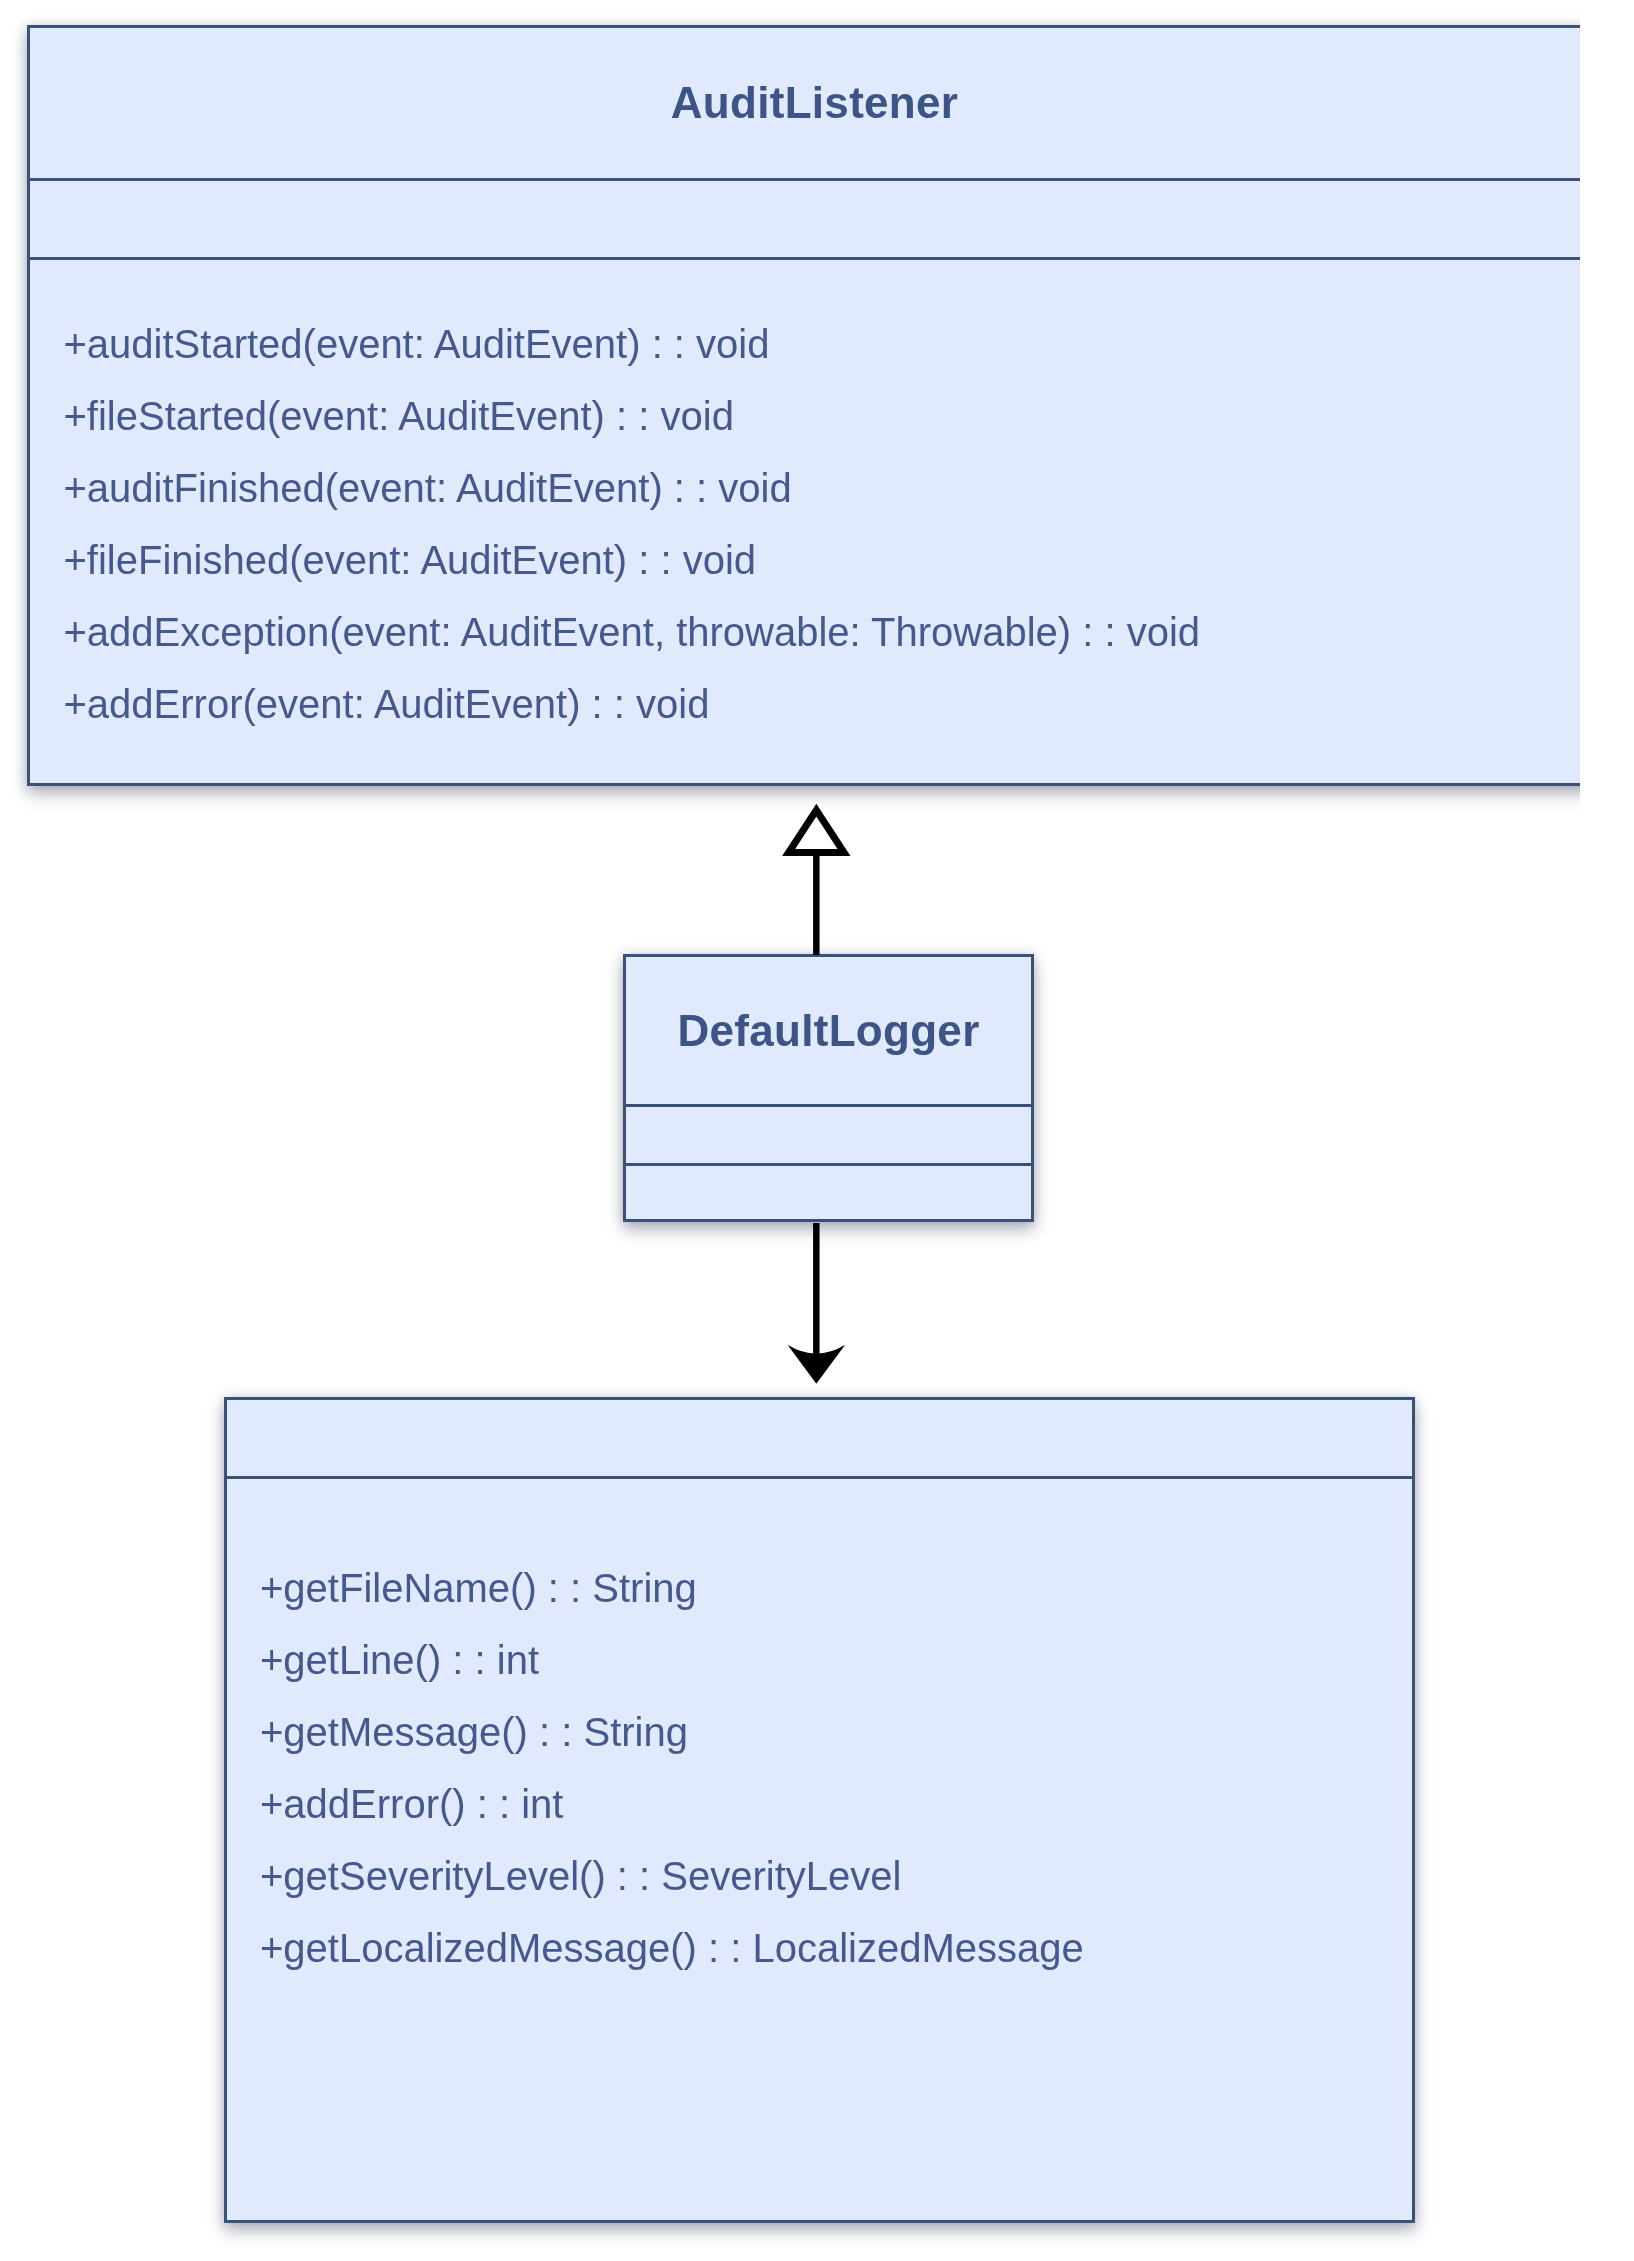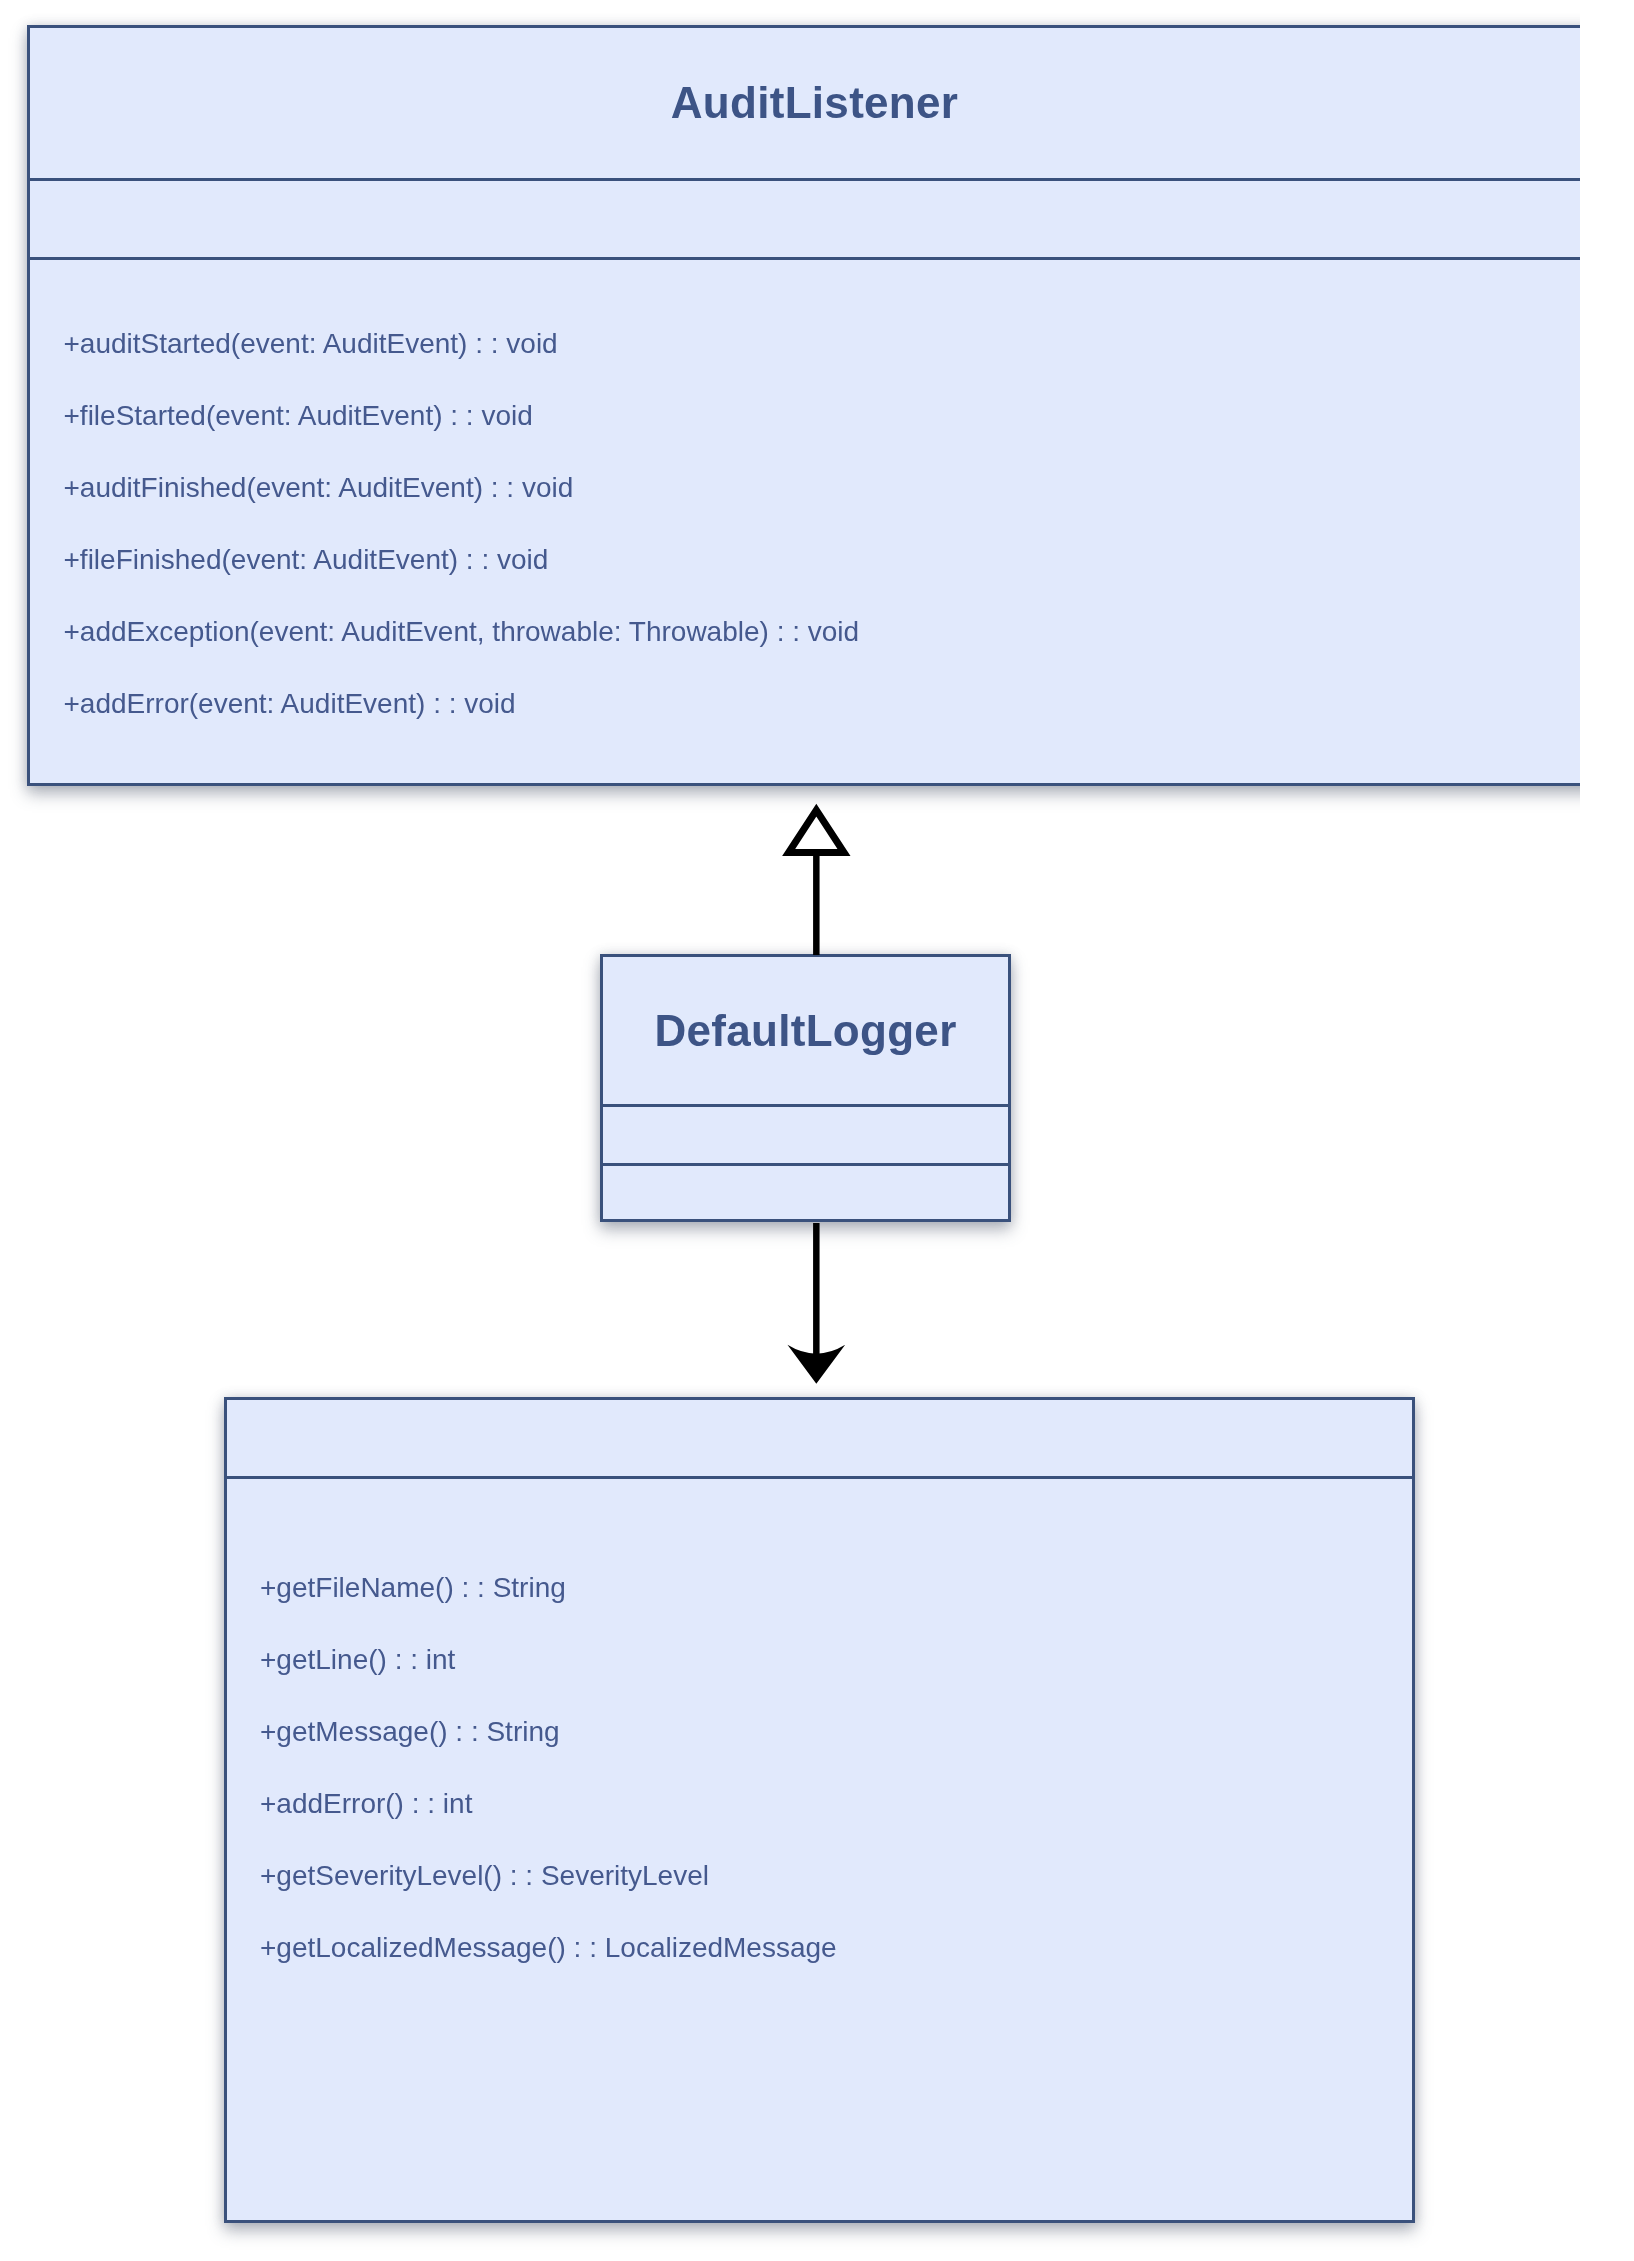--- a/index.html
+++ b/index.html
@@ -39,32 +39,32 @@
     box-sizing: border-box;
   }
   .attrs {
     border-bottom: 3.5px solid #3a517c;
   }
   .methods {
     flex: 1 1 auto;
     overflow: hidden;
   }
   .method-row {
-    font-size: 28px;
+    font-size: 40px;
     line-height: 72px;
     color: #45598e;
     white-space: nowrap;
   }
   
   #cls-audit-listener { left: 26.5px; top: 25px; width: 1576px; height: 761px; }
   #cls-audit-listener .class-title { height: 153px; }
   #cls-audit-listener .attrs { height: 79px; }
   #cls-audit-listener .methods { padding: 48px 23.6px 0 34px; }
   
-  #cls-default-logger { left: 600px; top: 954px; width: 411px; height: 268px; }
+  #cls-default-logger { left: 623px; top: 954px; width: 411px; height: 268px; }
   #cls-default-logger .class-title { height: 150px; }
   #cls-default-logger .attrs { height: 59px; }
   
   #cls-audit-event { left: 224px; top: 1397px; width: 1191px; height: 826px; }
   #cls-audit-event .class-title { height: 152px; }
   #cls-audit-event .attrs { height: 79px; }
   #cls-audit-event .methods { padding: 73px 8px 0 33px; }
 
   .arrow-layer {
     position: absolute;

